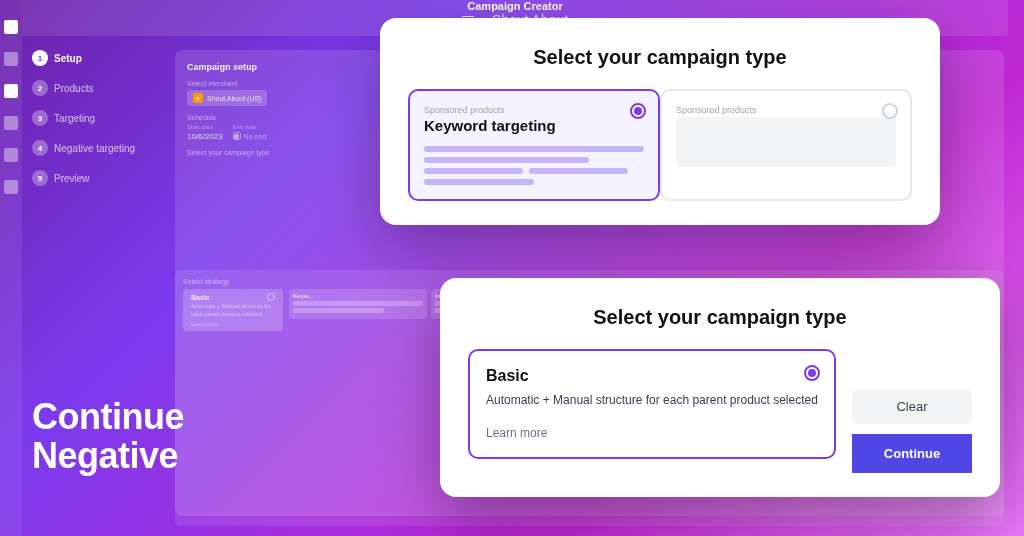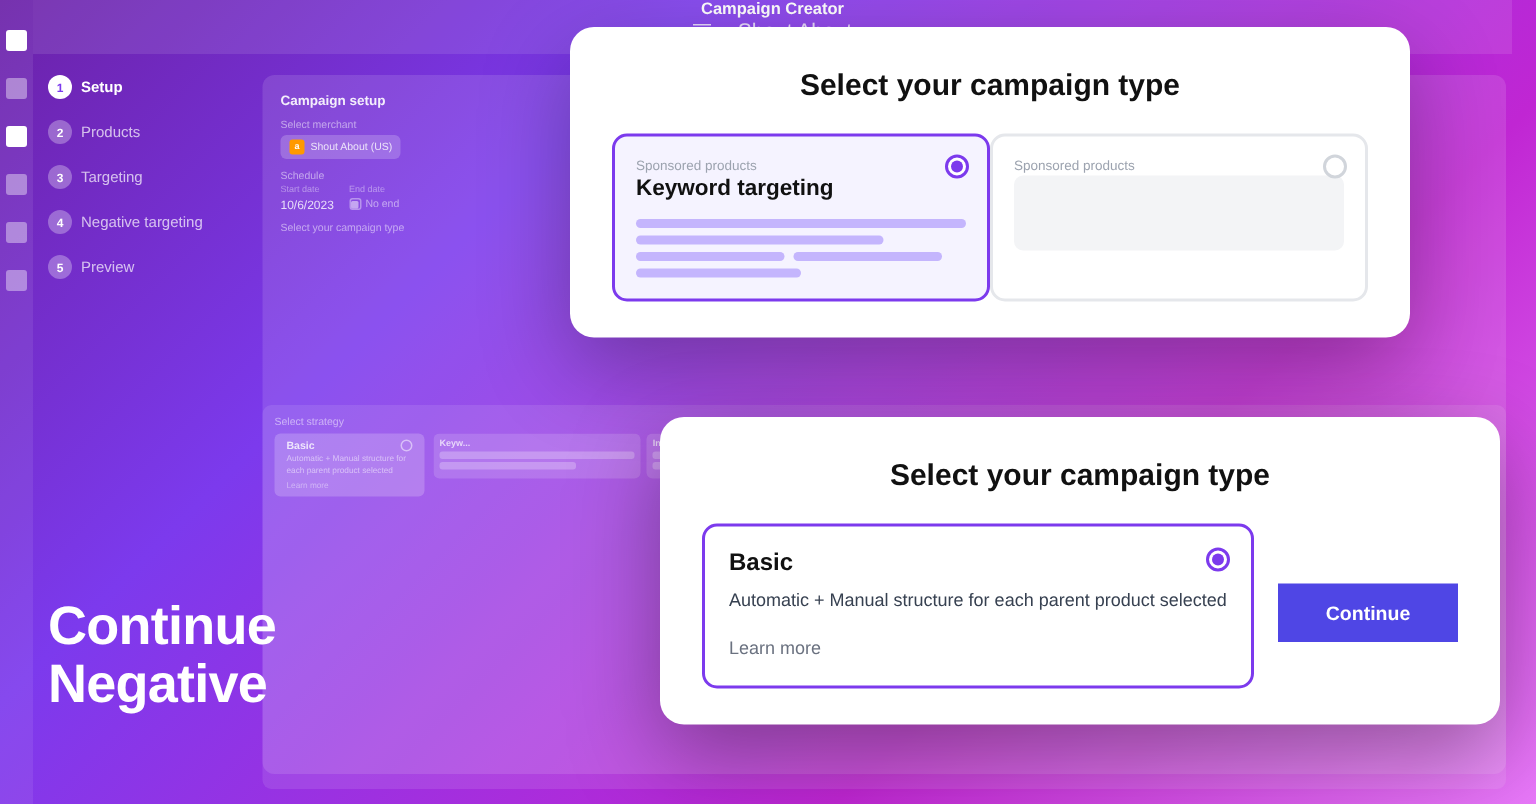--- a/index.html
+++ b/index.html
@@ -554,16 +554,17 @@
     <div class="basic-card">
       <div class="basic-card-radio"></div>
       <div class="basic-card-title">Basic</div>
       <div class="basic-card-desc">
         <strong>Automatic + Manual</strong><span> structure for each parent product selected</span>
       </div>
       <a class="learn-more">Learn more</a>
     </div>
 
     <div class="modal-actions">
+      <button class="btn-clear">Clear</button>
       <button class="btn-continue">Continue</button>
     </div>
   </div>
 </div>
 
 </body></html>

